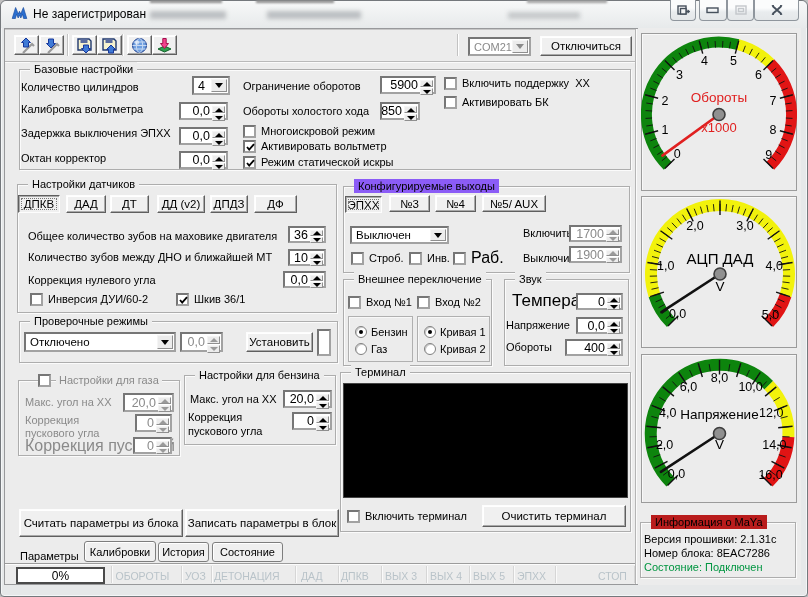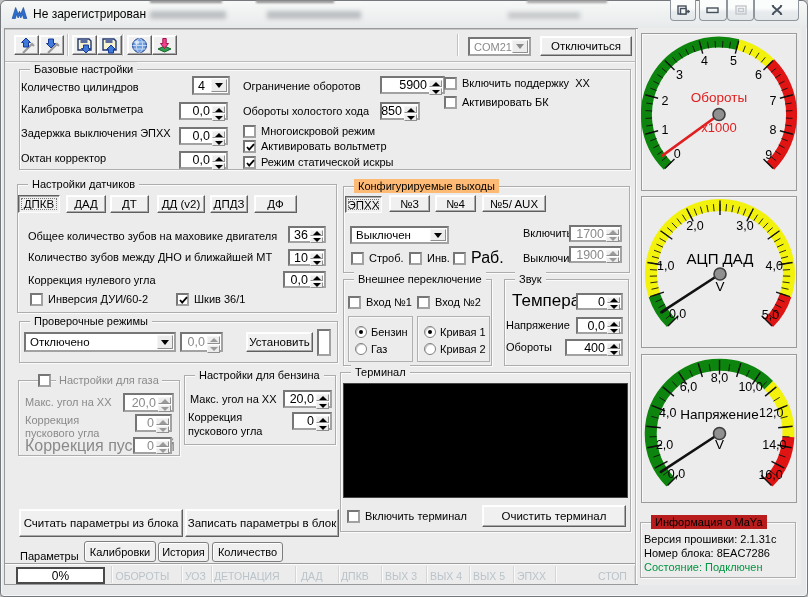--- a/index.html
+++ b/index.html
@@ -150,21 +150,21 @@
       <div class="spb" style="height:7px">
         <i style="border-bottom:4px solid #000"></i>
       </div>
       <div class="spb" style="height:7px;margin-top:1px">
         <i style="border-top:4px solid #000"></i>
       </div>
     </div>
   </div>
 <div style="position:absolute;left:243px;top:78px;font-size:11px;line-height:16px;white-space:nowrap;color:#000">Ограничение оборотов</div>
 <div style="position:absolute;left:243px;top:103px;font-size:11px;line-height:16px;white-space:nowrap;color:#000">Обороты холостого хода</div>
-<div class="snk" style="left:380px;top:76px;width:65px;height:18px">
+<div class="snk" style="left:380px;top:76px;width:56px;height:18px">
     <div style="position:absolute;right:16px;top:50%;transform:translateY(-50%);font-size:12.5px;color:#000;white-space:nowrap">5900</div>
     <div style="position:absolute;right:1px;top:1px;bottom:1px;width:13px;padding-top:1px">
       <div class="spb" style="height:7px">
         <i style="border-bottom:4px solid #000"></i>
       </div>
       <div class="spb" style="height:7px;margin-top:1px">
         <i style="border-top:4px solid #000"></i>
       </div>
     </div>
   </div>
@@ -346,21 +346,21 @@
     <div style="position:absolute;right:1px;top:1px;bottom:1px;width:13px;padding-top:1px">
       <div class="spb" style="height:7px">
         <i style="border-bottom:4px solid #000"></i>
       </div>
       <div class="spb" style="height:7px;margin-top:1px">
         <i style="border-top:4px solid #000"></i>
       </div>
     </div>
   </div>
 <div class="grp" style="left:343px;top:186px;width:287px;height:87px"></div>
-<div style="position:absolute;left:354px;top:179px;background:#fdba74;padding:0 4px;font-size:11px;line-height:14px;white-space:nowrap;color:#000;z-index:3">Конфигурируемые выходы</div>
+<div style="position:absolute;left:354px;top:179px;background:#8b5cf6;padding:0 4px;font-size:11px;line-height:14px;white-space:nowrap;color:#000;z-index:3">Конфигурируемые выходы</div>
 <div class="btnp" style="left:345px;top:196px;width:37px;height:17px">
     <span style="font-size:11.5px">ЭПХХ</span>
   </div>
 <div class="btn" style="left:389px;top:195px;width:41px;height:17px">
     <span style="font-size:11.5px">№3</span>
   </div>
 <div class="btn" style="left:435px;top:195px;width:41px;height:17px">
     <span style="font-size:11.5px">№4</span>
   </div>
 <div class="btn" style="left:482px;top:195px;width:64px;height:17px">
@@ -470,21 +470,21 @@
   </div>
 <div class="btn" style="left:19px;top:509px;width:164px;height:28px">
     <span style="font-size:11.5px">Считать параметры из блока</span>
   </div>
 <div class="btn" style="left:185px;top:509px;width:154px;height:28px">
     <span style="font-size:11.5px">Записать параметры в блок</span>
   </div>
 <div style="position:absolute;left:20px;top:549px;font-size:11px;line-height:14px">Параметры</div>
 <div class="tab" style="left:84px;top:541px;width:72px;height:21px">Калибровки</div>
 <div class="tab" style="left:158px;top:542px;width:51px;height:20px">История</div>
-<div class="tab" style="left:212px;top:542px;width:71px;height:20px">Количество</div>
+<div class="tab" style="left:212px;top:542px;width:71px;height:20px">Состояние</div>
 <div style="position:absolute;left:5px;top:563px;width:631px;height:1px;background:#9c9c9c"></div>
 <div style="position:absolute;left:5px;top:564px;width:631px;height:1px;background:#fcfcfc"></div>
 <div style="position:absolute;left:16px;top:567px;width:89px;height:17px;background:#fff;border:2px solid #4a4a4a;z-index:2"></div>
 <div style="position:absolute;left:16px;top:569px;width:89px;text-align:center;font-size:12px;z-index:3">0%</div>
 <div class="stxt" style="left:115.5px">ОБОРОТЫ</div>
 <div class="stxt" style="left:185px">УОЗ</div>
 <div class="stxt" style="left:214px">ДЕТОНАЦИЯ</div>
 <div class="stxt" style="left:301px">ДАД</div>
 <div class="stxt" style="left:341px">ДПКВ</div>
 <div class="stxt" style="left:385px">ВЫХ 3</div>

